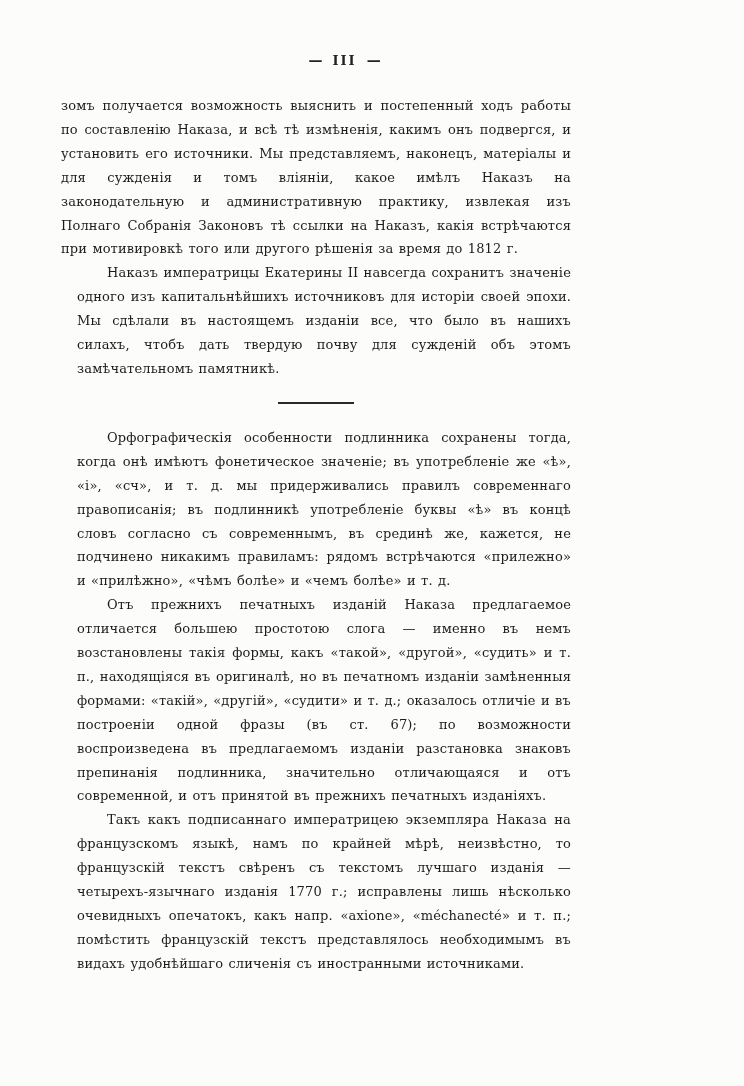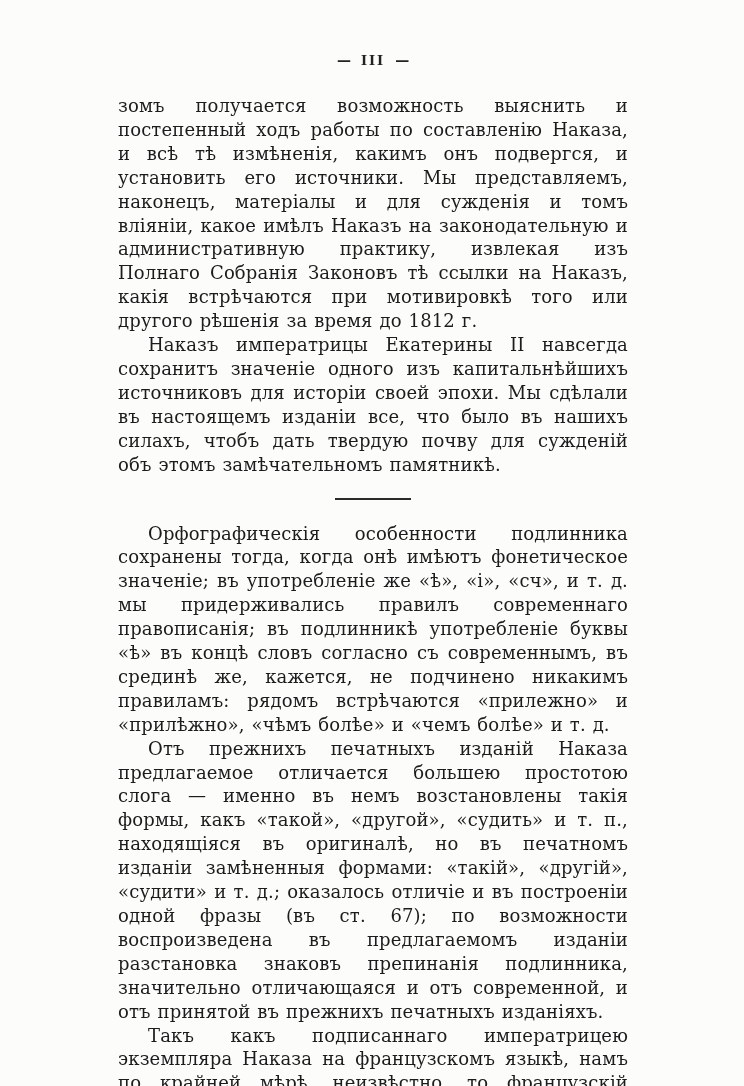--- a/index.html
+++ b/index.html
@@ -7,21 +7,21 @@
     padding: 0;
     background: #e9e9e7;
   }
   .page {
     position: relative;
     width: 744px;
     height: 1086px;
     margin: 0 auto;
     background: #fcfcfa;
     box-sizing: border-box;
-    padding: 52px 116px 0 118px;
+    padding: 52px 116px 0 61px;
     font-family: "DejaVu Serif", "Liberation Serif", serif;
     color: #1c1c1c;
     overflow: hidden;
   }
   .page-header {
     text-align: center;
     font-size: 14px;
     letter-spacing: 2px;
     margin-bottom: 26px;
     color: #222;
@@ -33,29 +33,30 @@
   }
   .page-header .num {
     font-weight: bold;
     font-size: 13px;
   }
   .text-block {
     width: 510px;
   }
   .text-block p {
     margin: 0;
-    font-size: 18px;
+    font-size: 13px;
     line-height: 23.9px;
     text-align: justify;
     text-justify: inter-word;
     letter-spacing: 0.15px;
     word-spacing: 1px;
   }
   .text-block p.indent {
     text-indent: 30px;
+    margin-left: 16px;
   }
   .section-divider {
     border: none;
     border-top: 2px solid #2a2a2a;
     width: 76px;
     margin: 21px auto 22px auto;
   }
 </style>
 </head>
 <body>

